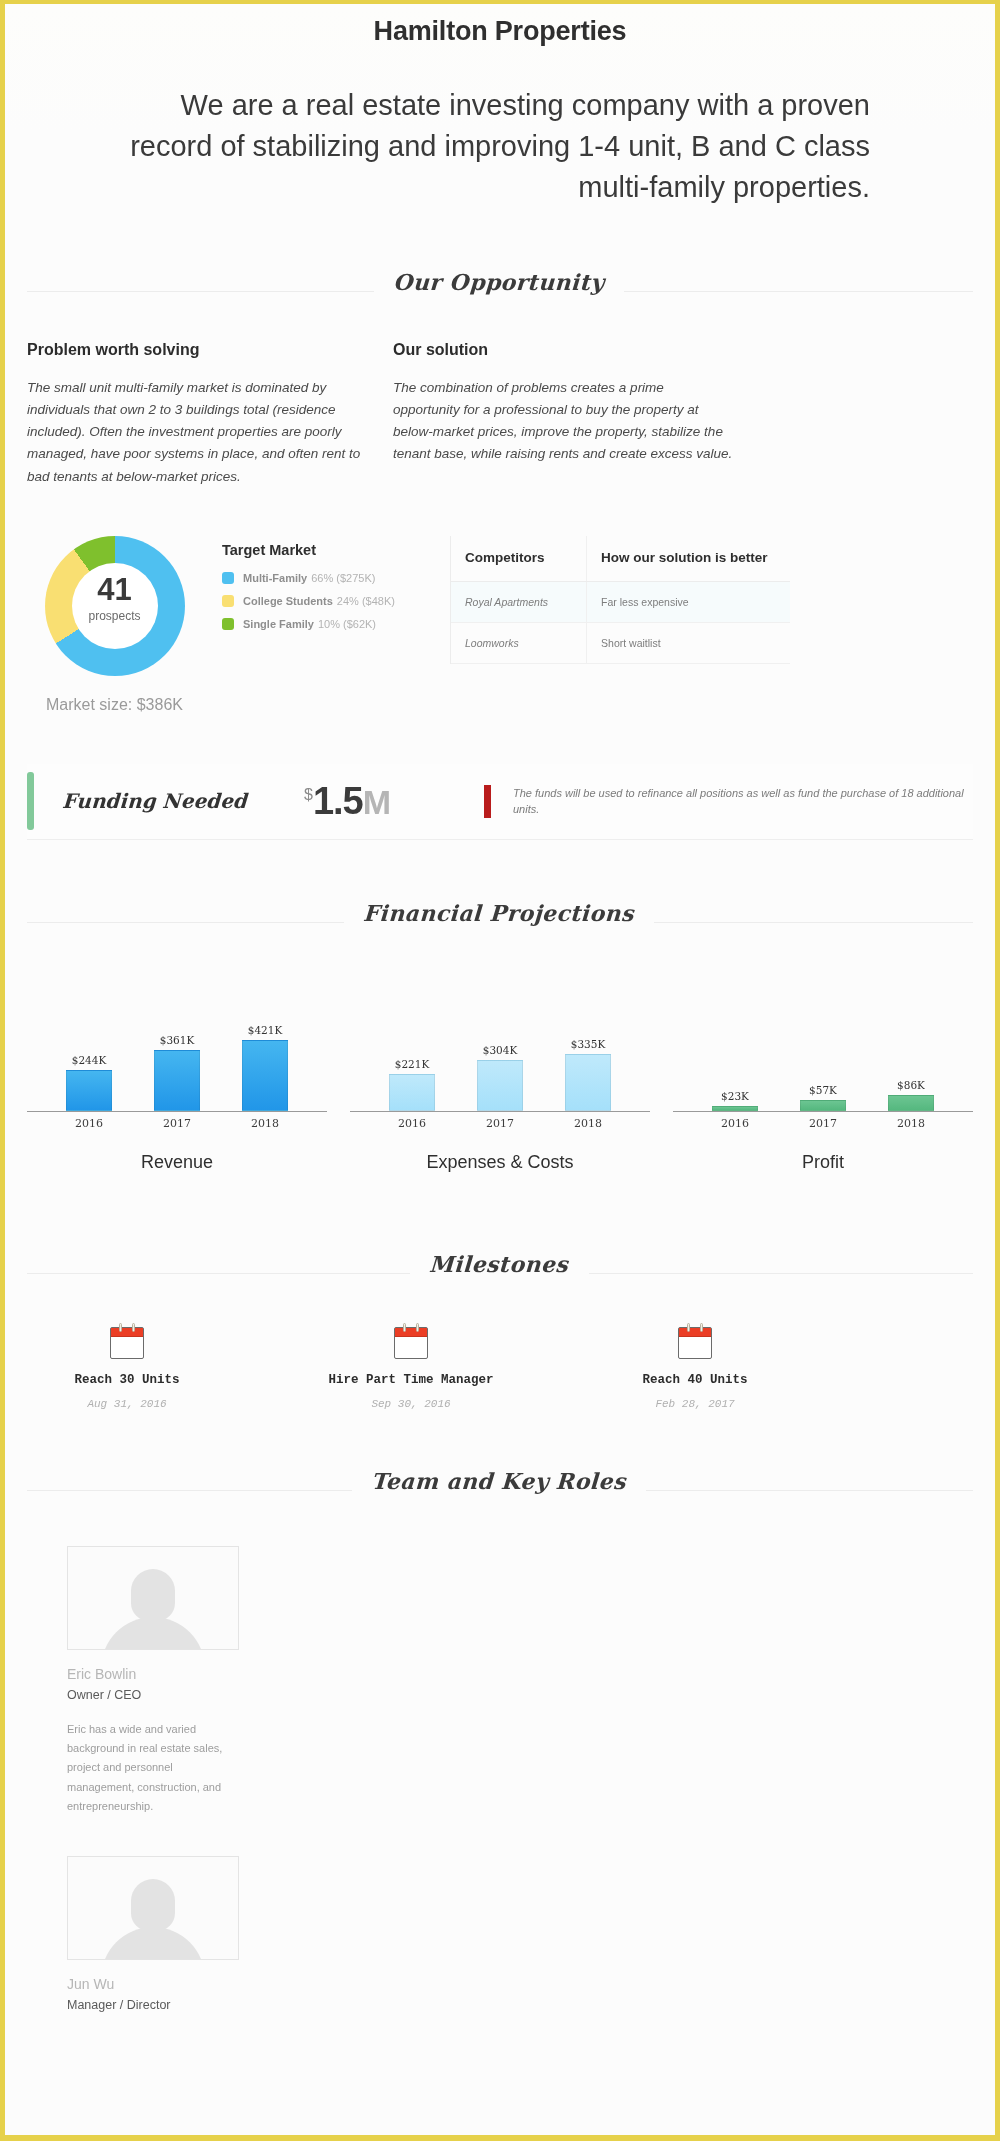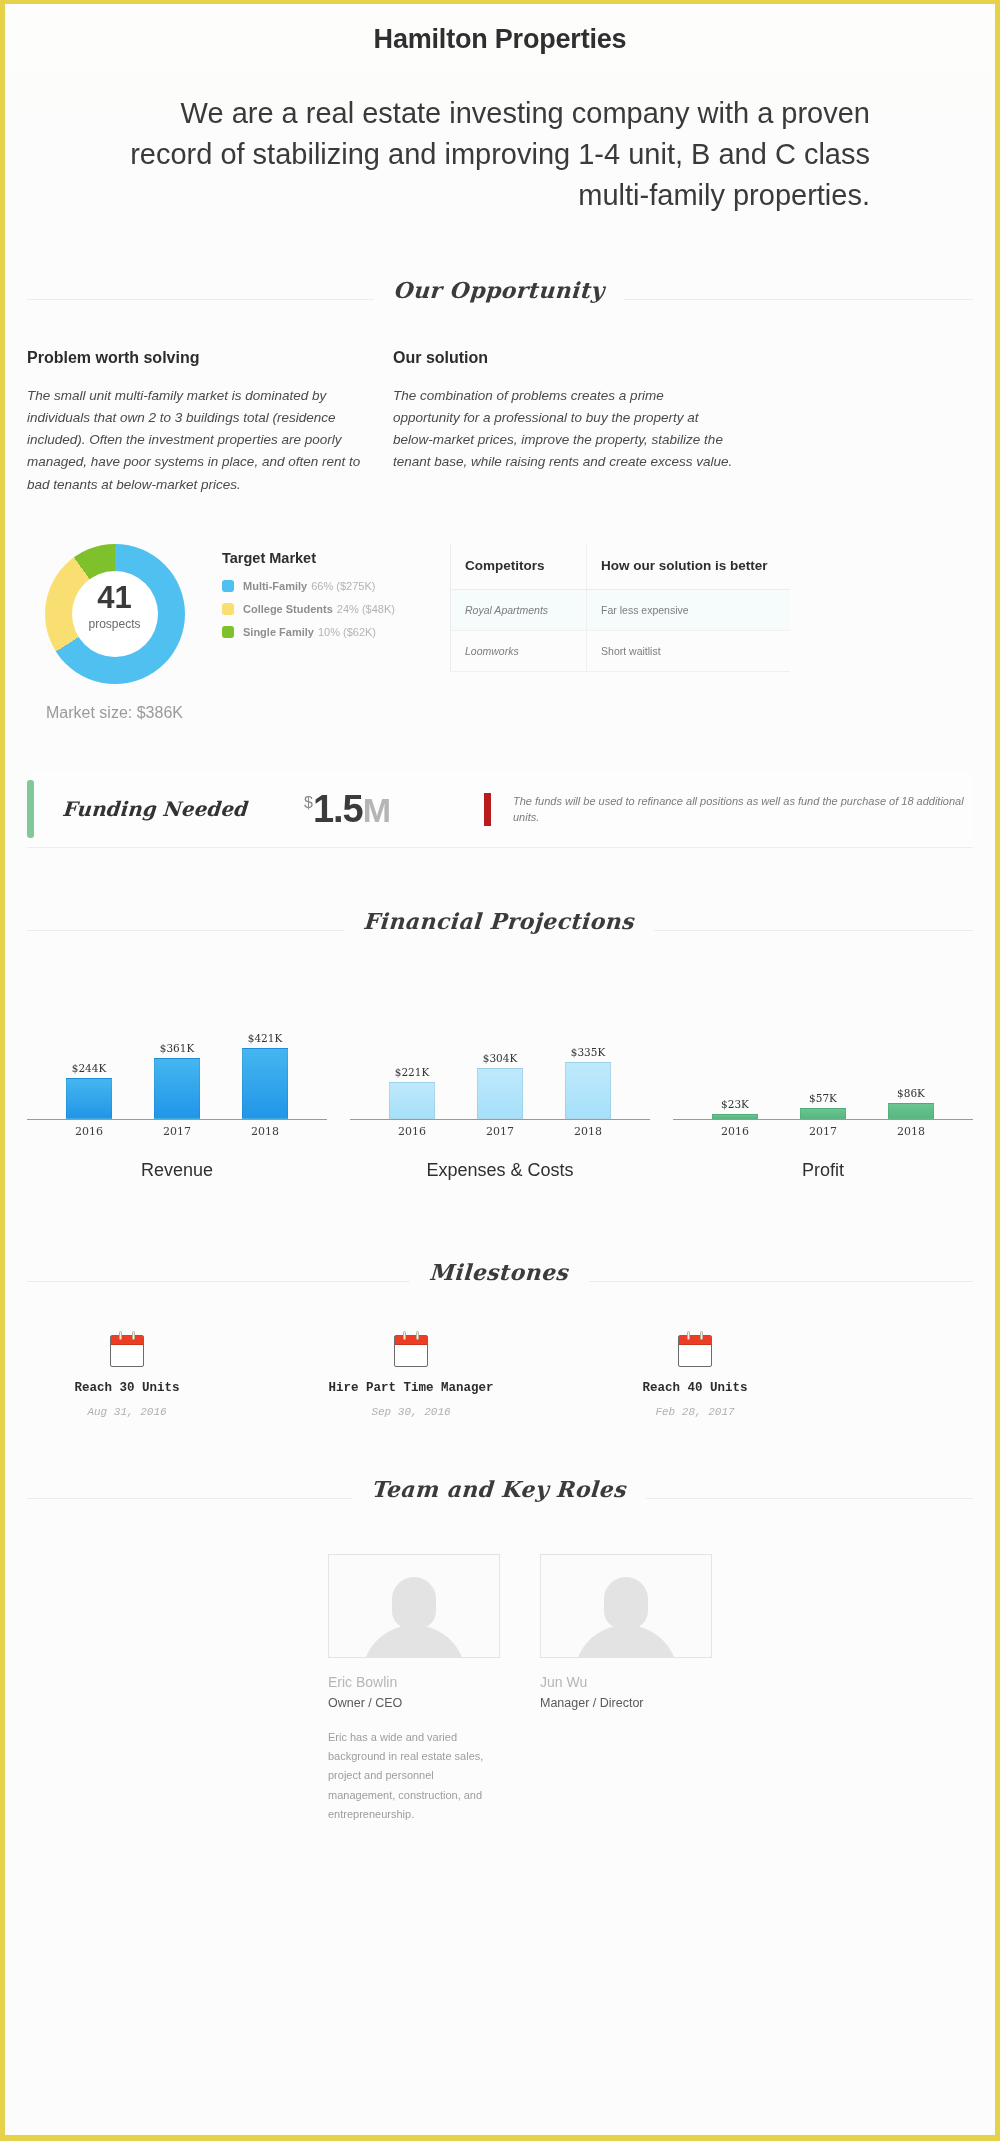--- a/index.html
+++ b/index.html
@@ -21,21 +21,21 @@
     border-top: 4px solid #e6d14b;
     border-bottom: 6px solid #e6d14b;
     overflow: hidden;
   }
 
   .inner {
     position: relative;
     width: 100%;
     height: 100%;
     background: linear-gradient(180deg, #fdfdfb 0%, #fcfcfc 6%, #fcfcfc 100%);
-    padding: 12px 22px;
+    padding: 4px 22px;
   }
 
   
   .doc-title {
     text-align: center;
     font-size: 27px;
     font-weight: bold;
     color: #2f2f2f;
     padding-top: 8px;
     letter-spacing: -0.2px;
@@ -366,20 +366,21 @@
     margin-top: 11px;
   }
 
   
   .team {
     display: flex;
     justify-content: center;
     margin-top: 42px;
     gap: 40px;
     padding-left: 40px;
+    flex-direction: column;
   }
   .member { width: 172px; }
   .avatar {
     width: 172px; height: 104px;
     border: 1px solid #e4e4e4;
     background: #fbfbfb;
     position: relative;
     overflow: hidden;
   }
   .avatar .head {

